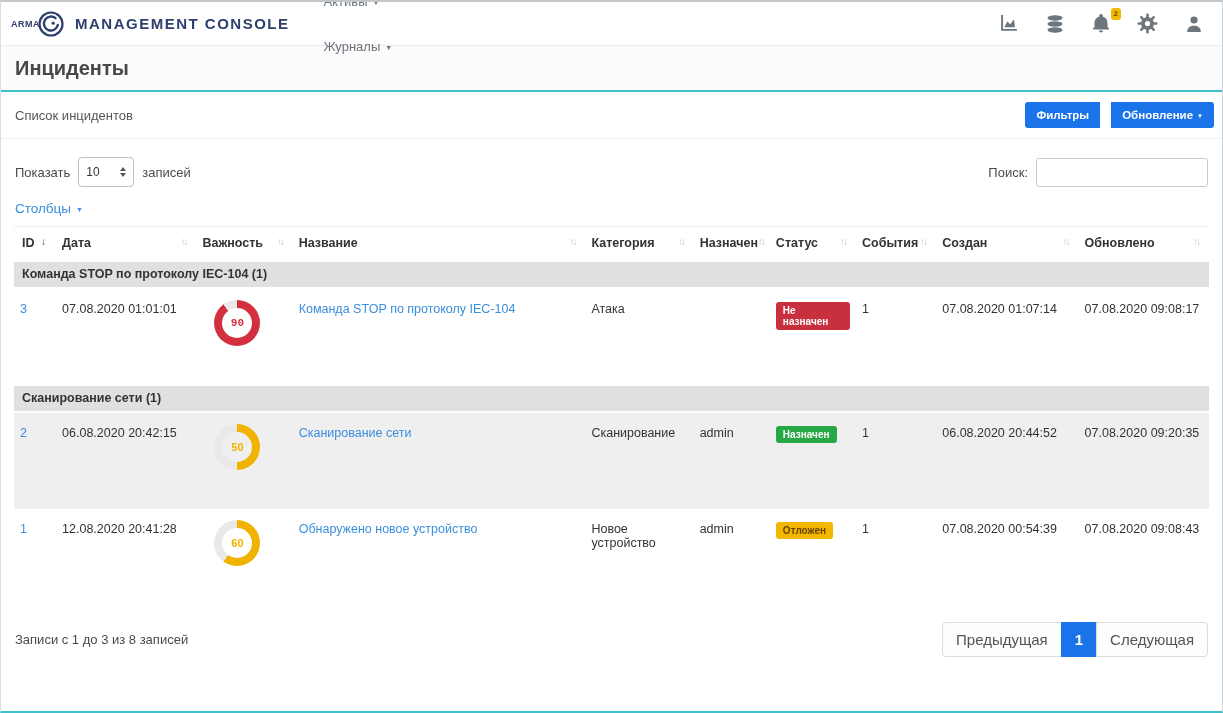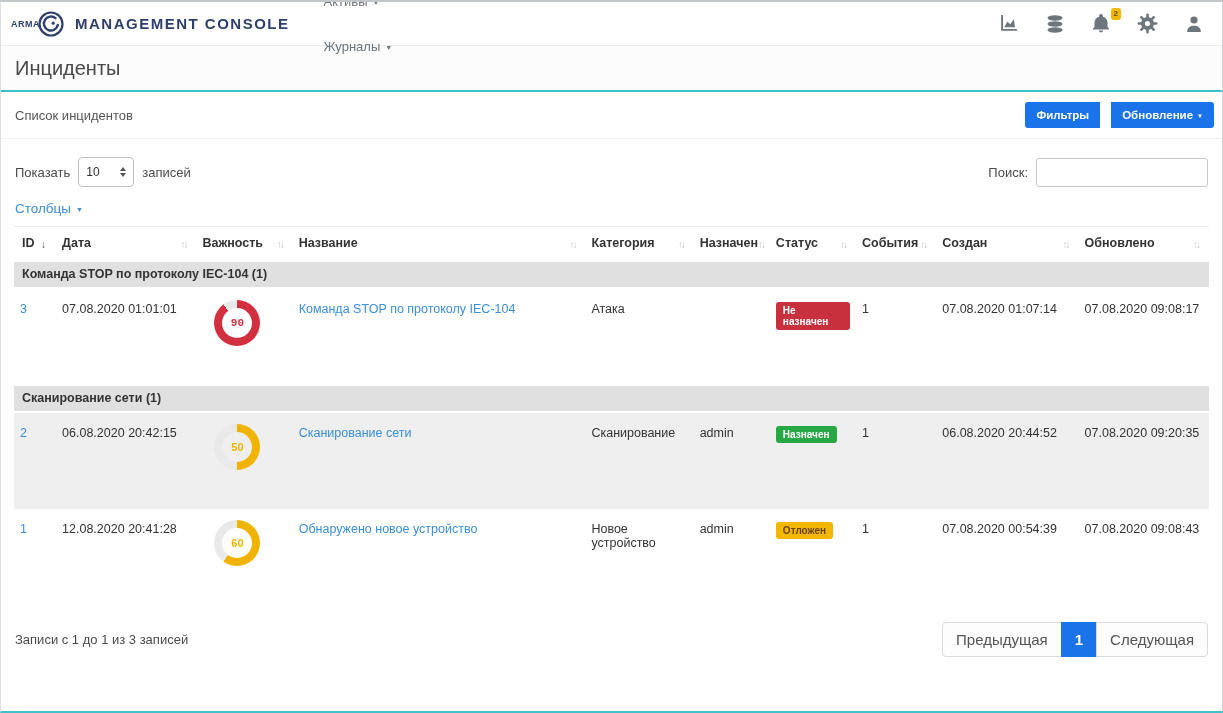--- a/index.html
+++ b/index.html
@@ -21,21 +21,21 @@
   .caret { font-size:7px; line-height:1; position:relative; top:1px; }
   .nav-icons { margin-left:auto; display:flex; align-items:center; gap:26px; }
   .nav-icon { position:relative; cursor:pointer; display:flex; align-items:center; }
   .nav-icon svg { fill:#6d757d; }
   .bell-badge { position:absolute; top:-5px; right:-10px; background:#f3b700; color:#6b4e00;
                 font-size:8px; font-weight:bold; padding:1px 3px; border-radius:3px; line-height:1.2; }
 
   
   .title-bar { height:46px; background:#fcfcfc; display:flex; align-items:center; padding:0 14px;
                border-bottom:2px solid #3fc0cb; }
-  .title-bar h1 { font-size:20px; font-weight:400; color:#484848; }
+  .title-bar h1 { font-size:20px; font-weight:700; color:#484848; }
 
   
   .panel-header { height:47px; display:flex; align-items:center; justify-content:space-between;
                   padding:0 8px 0 14px; border-bottom:1px solid #efefef; }
   .panel-title { font-size:13px; color:#555; }
   .panel-actions { display:flex; gap:11px; }
   .btn-blue { background:#1a73e8; color:#fff; border:none; font-size:11.5px; font-weight:bold;
               padding:7px 11px; cursor:pointer; font-family:inherit; display:flex; align-items:center; gap:4px; }
   .btn-blue:first-child { border-radius:3px 0 0 3px; }
   .btn-blue:last-child { border-radius:0 3px 3px 0; }
@@ -55,21 +55,21 @@
   .search-ctl { display:flex; align-items:center; gap:8px; color:#4a4a4a; }
   .search-ctl input { width:172px; height:29px; border:1px solid #c9c9c9; border-radius:3px; padding:0 8px;
                       font-family:inherit; font-size:13px; }
   .columns-link { margin-top:14px; color:#3a8fde; font-size:13.5px; cursor:pointer; display:inline-flex; align-items:center; gap:5px; }
 
   
   .tbl-wrap { padding:6px 13px 0 13px; }
   table { width:100%; border-collapse:collapse; table-layout:fixed; }
   thead th { text-align:left; font-size:12.5px; font-weight:bold; color:#333; height:34px;
              border-top:1px solid #ececec; border-bottom:1px solid #cfcfcf; padding:0 6px; cursor:pointer; }
-  thead th .th-inner { display:flex; align-items:flex-end; justify-content:space-between; }
+  thead th .th-inner { display:flex; align-items:flex-start; justify-content:space-between; }
   .sort { font-size:10px; color:#c4c4c4; letter-spacing:-2px; padding-right:4px; }
   .sort.active { color:#444; letter-spacing:0; }
   th:first-child, td:first-child { padding-left:8px; }
   tr.group td { background:#e0e0e0; font-weight:bold; color:#333; font-size:12.5px; height:27px;
                 padding:0 6px 0 8px; border-top:2px solid #fff; border-bottom:2px solid #fff; }
   tr.data td { height:97px; vertical-align:top; padding:13px 6px; font-size:12.5px; color:#333; }
   tr.data.striped td { background:#efefef; }
   a.cell-link { color:#3a8fde; text-decoration:none; cursor:pointer; }
 
   .donut { position:relative; width:46px; height:46px; border-radius:50%; margin:-2px 0 0 12px; }
@@ -337,21 +337,21 @@
           <td><span class="badge badge-warning">Отложен</span></td>
           <td>1</td>
           <td>07.08.2020 00:54:39</td>
           <td>07.08.2020 09:08:43</td>
         </tr>
       </tbody>
     </table>
   </div>
 
   <div class="tbl-footer">
-    <span class="info">Записи с 1 до 1 из 3 записей</span>
+    <span class="info">Записи с 1 до 3 из 8 записей</span>
     <div class="pagination">
       <span class="pg-btn">Предыдущая</span>
       <span class="pg-btn active">1</span>
       <span class="pg-btn">Следующая</span>
     </div>
   </div>
 
 </div>
 
 </body></html>

